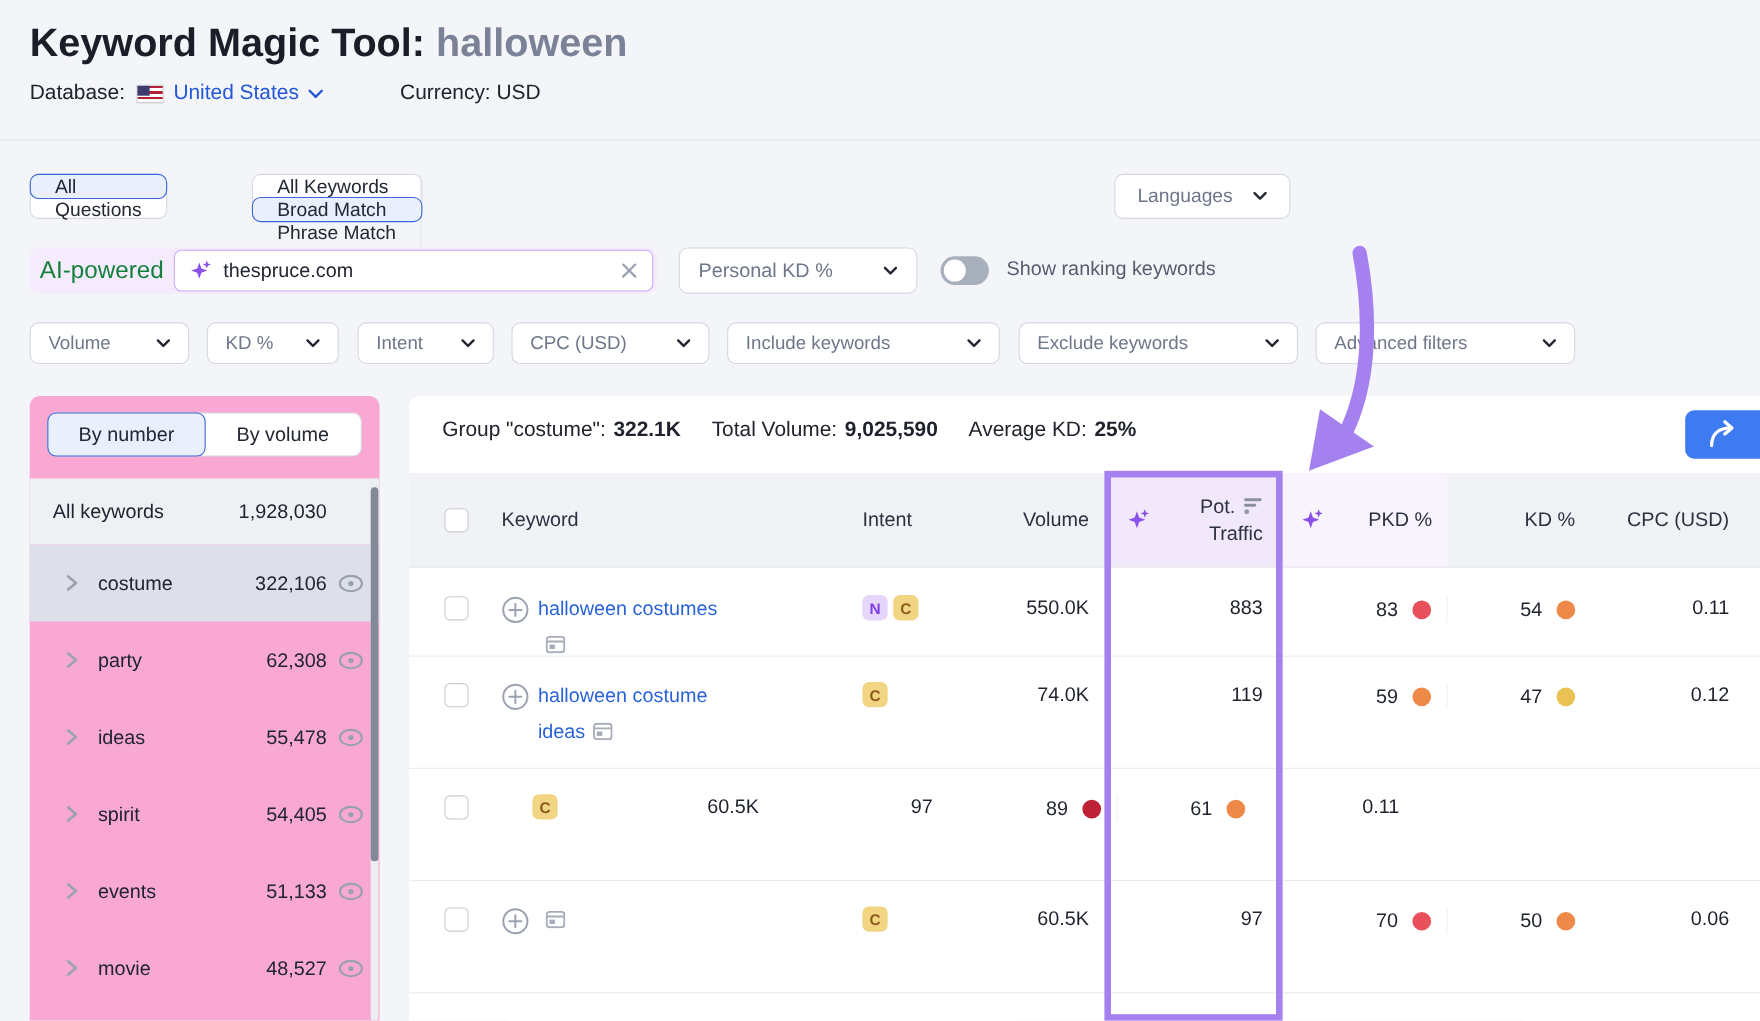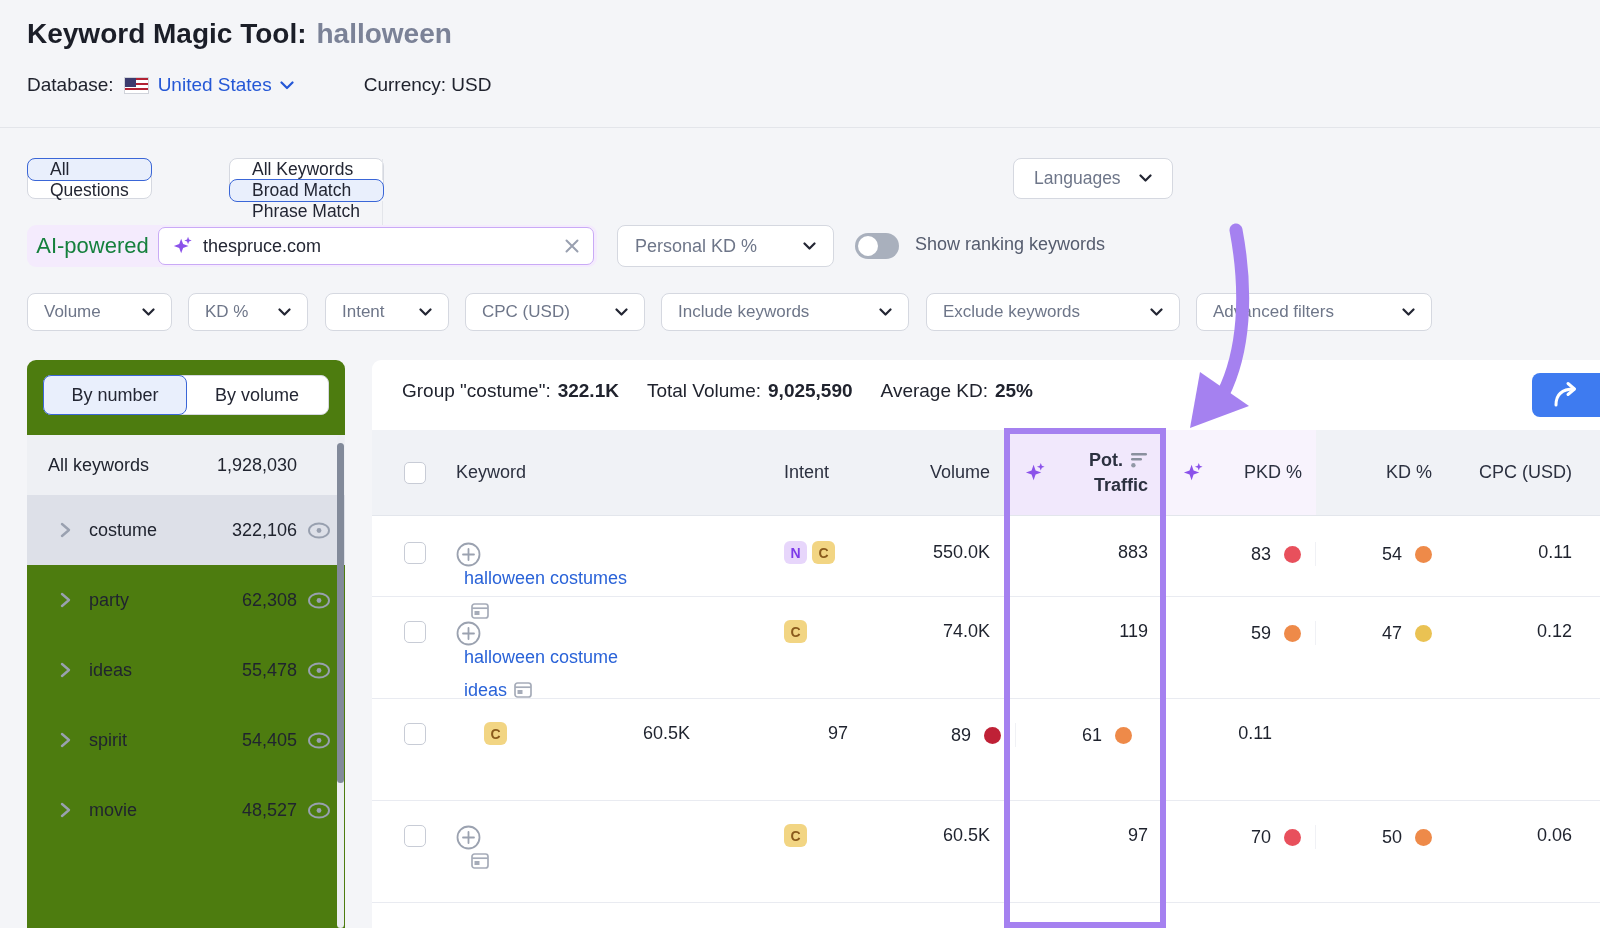--- a/index.html
+++ b/index.html
@@ -1,20 +1,20 @@
 <!DOCTYPE html>
 <html><head>
 <meta charset="utf-8">
 <style>
   * { margin:0; padding:0; box-sizing:border-box; }
   html,body { width:1600px; height:928px; overflow:hidden; background:#f4f5f8;
     font-family:"Liberation Sans","DejaVu Sans",sans-serif; color:#20232e; position:relative; }
 
   
-  .page-title { position:absolute; left:27px; top:18px; font-size:28px; font-weight:bold; color:#1b1e28; }
+  .page-title { position:absolute; left:27px; top:18px; font-size:36px; font-weight:bold; color:#1b1e28; }
   .page-title .query { color:#7b8297; font-weight:bold; margin-left:10px; }
   .meta-row { position:absolute; left:27px; top:74px; display:flex; align-items:center; font-size:19px; }
   .flag { width:25px; height:17px; margin:0 9px 0 10px; position:relative; display:inline-block;
     background:repeating-linear-gradient(#b22234 0 2.45px,#ffffff 2.45px 4.9px); border:0.5px solid #d0d3da; }
   .flag .canton { position:absolute; left:0; top:0; width:11px; height:9px; background:#3c3b6e; }
   .db-link { color:#2457d6; display:inline-flex; align-items:center; cursor:pointer; }
   .db-link svg { margin-left:8px; }
   .currency { margin-left:70px; }
   .top-divider { position:absolute; left:0; top:127px; width:1600px; height:1px; background:#e3e5ea; }
 
@@ -43,21 +43,21 @@
   .toggle { position:absolute; left:855px; top:233px; width:44px; height:26px; border-radius:13px;
     background:#a9b0bd; cursor:pointer; }
   .toggle .knob { position:absolute; left:3px; top:3px; width:20px; height:20px; border-radius:50%; background:#fff; }
   .toggle-label { position:absolute; left:915px; top:234px; font-size:18px; color:#555c6e; }
 
   
   .filter-btn { position:absolute; top:293px; height:38px; padding:0 16px; font-size:17px; }
   .chev { flex:none; }
 
   
-  .sidebar { position:absolute; left:27px; top:360px; width:318px; height:568px; background:#4d7c0f;
+  .sidebar { position:absolute; left:27px; top:360px; width:318px; height:568px; background:#f9a8d4;
     border-radius:9px 9px 0 0; overflow:hidden; }
   .side-seg { position:absolute; left:16px; top:15px; width:286px; height:40px; display:flex;
     border:1px solid #d5d8e0; border-radius:8px; background:#fff; }
   .side-seg .seg-item { flex:1; justify-content:center; font-size:18px; padding:0; }
   .side-list { position:absolute; left:0; top:75px; width:318px; }
   .side-row { display:flex; align-items:center; font-size:18px; color:#20242f; }
   .row-all { height:60px; background:#eef0f4; padding:0 48px 0 21px; }
   .row-group { height:70px; padding:0 14px 0 33px; cursor:pointer; }
   .row-group.sel { background:#dde0e8; }
   .side-row .lbl { margin-right:auto; }
@@ -77,34 +77,34 @@
 
   .thead { position:absolute; left:0; top:70px; width:1228px; height:86px; background:#f0f2f6;
     display:flex; align-items:center; padding-left:24px; border-bottom:1px solid #e3e6ec;
     font-size:18px; color:#2c3140; }
   .w-check{width:48px;flex:none;} .w-kw{width:300px;flex:none;} .w-int{width:110px;flex:none;}
   .w-vol{width:150px;flex:none;} .w-tr{width:162px;flex:none;} .w-pkd{width:150px;flex:none;}
   .w-kd{width:130px;flex:none;} .w-cpc{width:140px;flex:none;}
   .cell-r { display:flex; justify-content:flex-end; padding-right:14px; }
   .thead .h-kw { padding-left:12px; }
   .thead .h-int { padding-left:40px; }
-  .thead .h-tr { height:100%; background:#f1e8fc; display:flex; align-items:center; padding:0 18px 0 20px;font-weight:bold; }
+  .thead .h-tr { height:100%; background:#f1e8fc; display:flex; align-items:center; padding:0 18px 0 20px; }
   .thead .h-tr .tr-text { margin-left:auto; text-align:right; line-height:25px; }
   .thead .h-tr .l1 { display:flex; align-items:center; justify-content:flex-end; gap:7px; }
   .thead .h-pkd { height:100%; background:#f8f3fd; display:flex; align-items:center;
     justify-content:space-between; padding:0 14px 0 16px; }
   .checkbox { width:22px; height:22px; border:1.6px solid #c8ccd6; border-radius:5px; background:#fff; cursor:pointer; }
   .thead .checkbox { margin-left:8px; }
 
   .tbody { position:absolute; left:0; top:156px; width:1228px; }
   .trow { display:flex; align-items:flex-start; padding-left:24px; border-bottom:1px solid #e9ebf1; }
   .trow .checkbox { margin-left:8px; }
   .r1 { height:81px; padding-top:26px; }
   .r2 { height:102px; padding-top:24px; }
-  .cell-kw { padding-left:12px; display:flex;flex-direction:column; }
+  .cell-kw { padding-left:12px; display:flex; }
   .kw-wrap { max-width:178px; font-size:18px; line-height:33px; color:#2a63d8; margin-left:8px; margin-top:-5px; }
   .kw-link { cursor:pointer; }
   .serp-icon { display:inline-block; vertical-align:-2px; margin-left:7px; }
   .cell-int { padding-left:40px; display:flex; gap:5px; }
   .badge { width:23px; height:23px; border-radius:6px; font-size:14px; font-weight:bold;
     display:flex; align-items:center; justify-content:center; margin-top:-1px; }
   .num { font-size:18px; color:#1e222d; }
   .cell-pkd, .cell-kd { display:flex; justify-content:flex-end; align-items:center; padding-right:14px; height:24px; }
   .cell-pkd { border-right:1px solid #f0f1f5; }
   .dot { width:17px; height:17px; border-radius:50%; margin-left:13px; flex:none; }
@@ -283,20 +283,33 @@
           <svg width="24" height="17" viewBox="0 0 24 17">
             <ellipse cx="12" cy="8.5" rx="10" ry="7" fill="none" stroke="#98a0af" stroke-width="1.9"></ellipse>
             <circle cx="12" cy="8.5" r="2.4" fill="#98a0af"></circle>
           </svg>
         </span>
     </div>
     <div class="side-row row-group">
       <svg width="11" height="16" viewBox="0 0 11 16">
           <path d="M2 2 L9 8 L2 14" fill="none" stroke="#9aa1b0" stroke-width="2.4" stroke-linecap="round" stroke-linejoin="round"></path>
         </svg>
+      <span class="lbl">events</span>
+      <span class="val">51,133</span>
+      <span class="eye">
+          <svg width="24" height="17" viewBox="0 0 24 17">
+            <ellipse cx="12" cy="8.5" rx="10" ry="7" fill="none" stroke="#98a0af" stroke-width="1.9"></ellipse>
+            <circle cx="12" cy="8.5" r="2.4" fill="#98a0af"></circle>
+          </svg>
+        </span>
+    </div>
+    <div class="side-row row-group">
+      <svg width="11" height="16" viewBox="0 0 11 16">
+          <path d="M2 2 L9 8 L2 14" fill="none" stroke="#9aa1b0" stroke-width="2.4" stroke-linecap="round" stroke-linejoin="round"></path>
+        </svg>
       <span class="lbl">movie</span>
       <span class="val">48,527</span>
       <span class="eye">
           <svg width="24" height="17" viewBox="0 0 24 17">
             <ellipse cx="12" cy="8.5" rx="10" ry="7" fill="none" stroke="#98a0af" stroke-width="1.9"></ellipse>
             <circle cx="12" cy="8.5" r="2.4" fill="#98a0af"></circle>
           </svg>
         </span>
     </div>
   </div>

